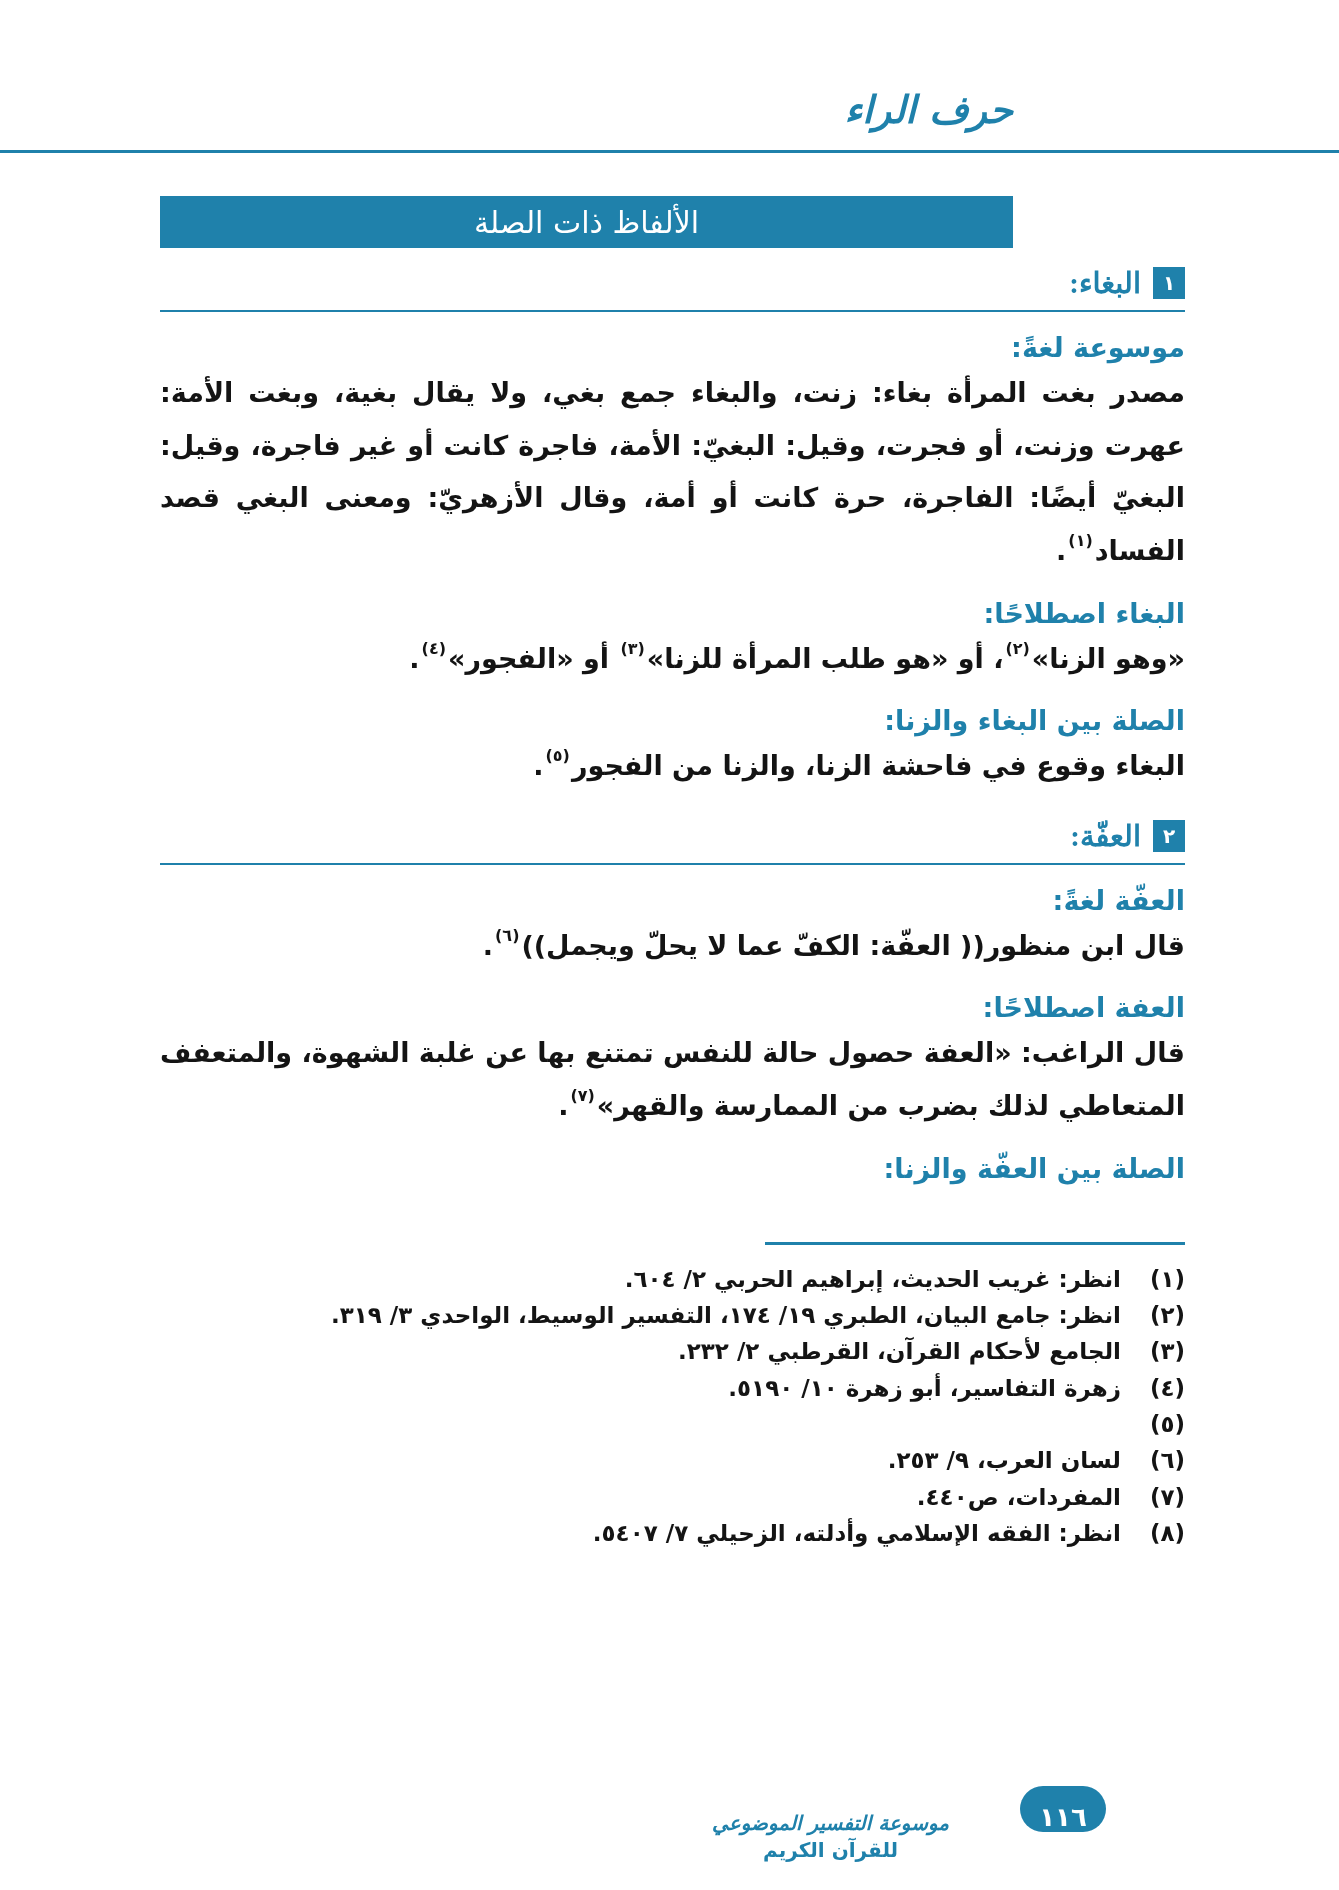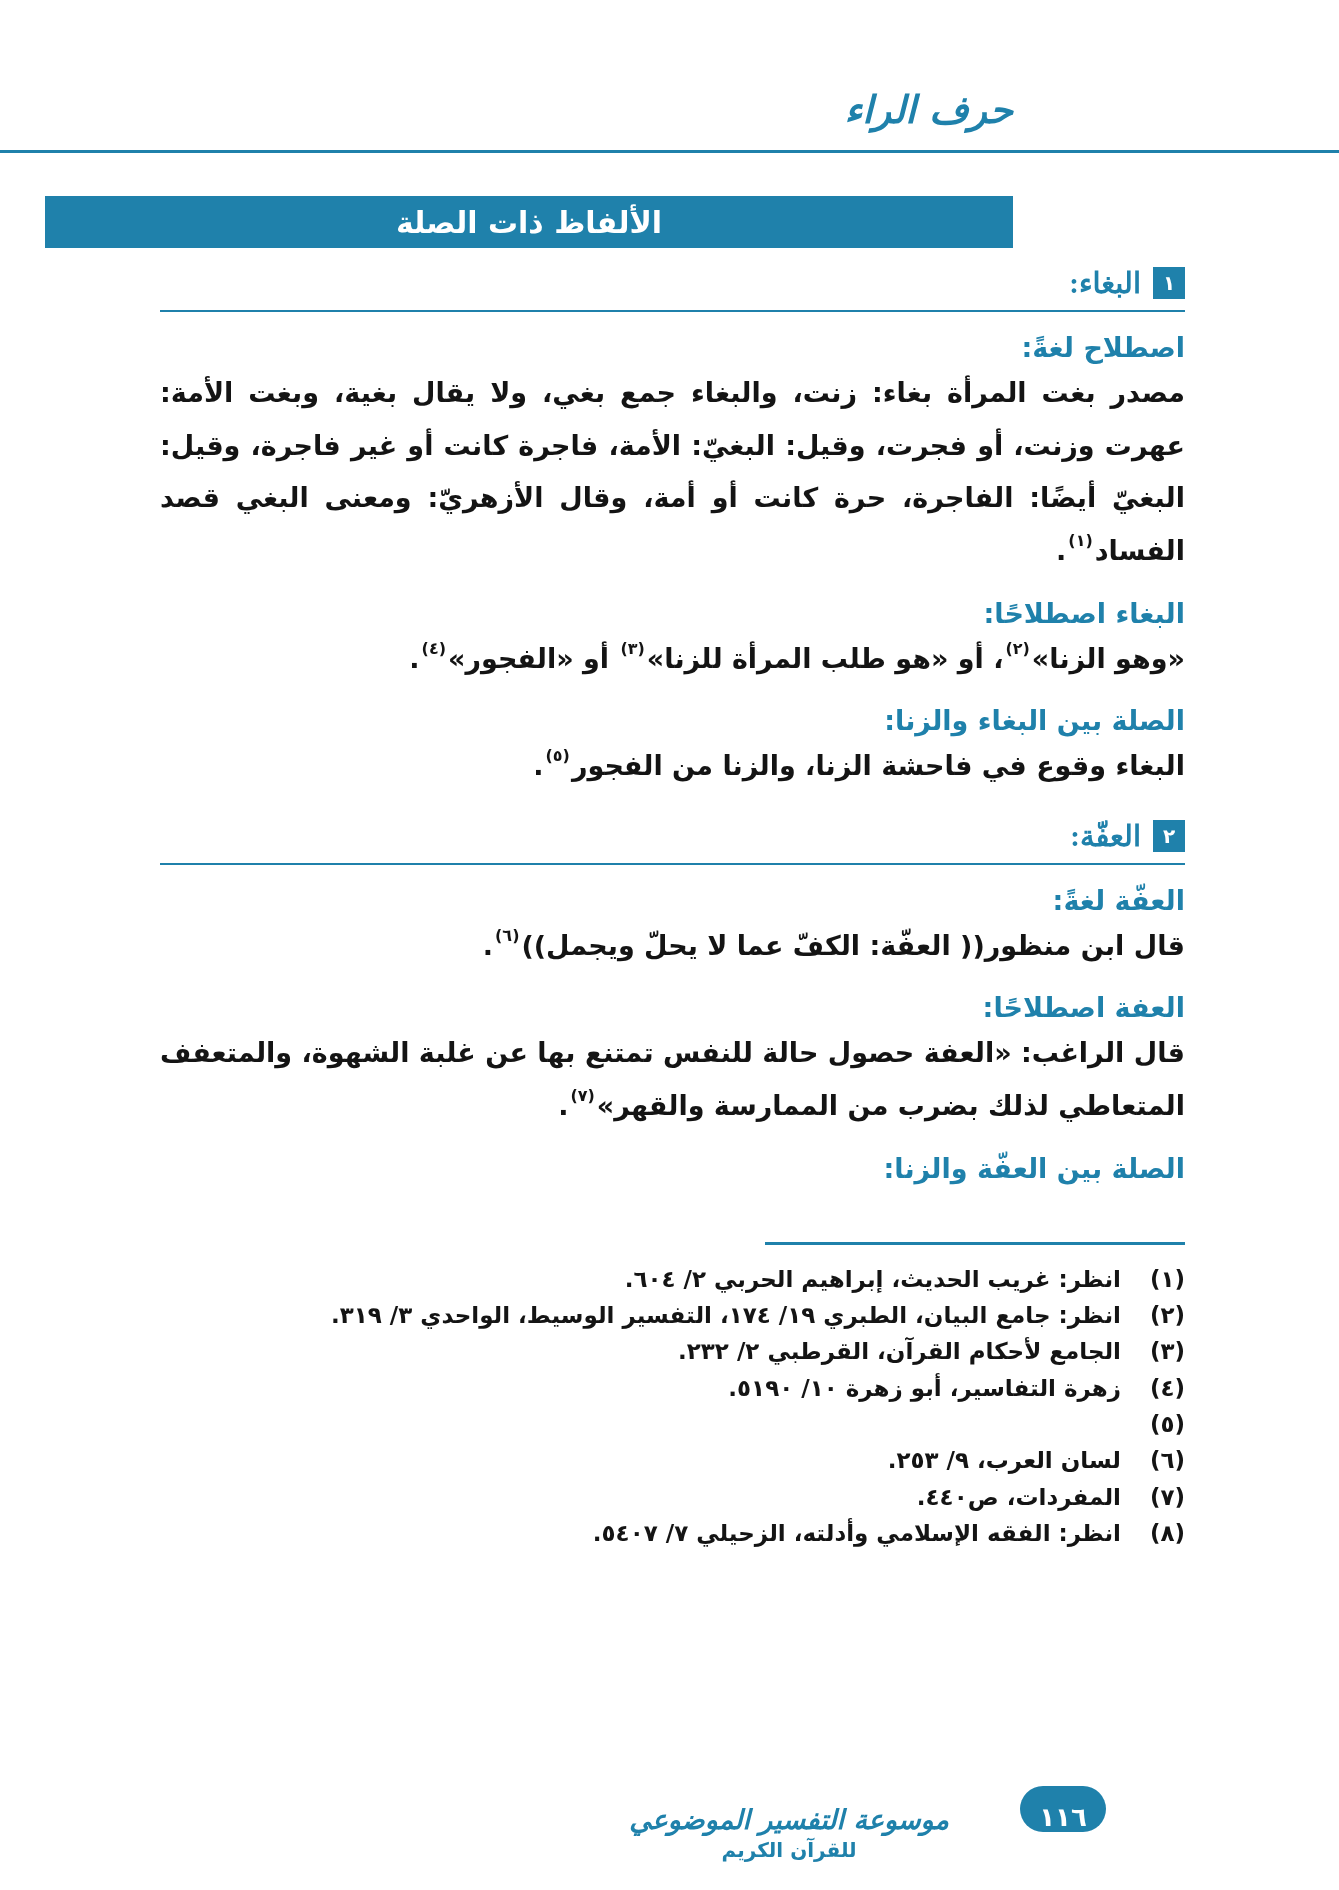--- a/index.html
+++ b/index.html
@@ -21,23 +21,23 @@
   }
   .top-rule {
     position: absolute; top: 150px; left: 0;
     width: 100%; height: 3px; background: var(--accent);
   }
   .content {
     position: absolute; top: 196px; right: 154px; left: 160px;
     direction: rtl;
   }
   .banner {
-    width: 968px; margin-left: auto; margin-right: 172px;
+    width: 853px; margin-left: auto; margin-right: 172px;
     height: 52px; background: var(--accent);
-    color: #ffffff; font-size: 30px; font-weight: 700;
+    color: #ffffff; font-size: 30px; font-weight: 400;
     display: flex; align-items: center; justify-content: center;
   }
   .sec-head {
     display: flex; align-items: center; gap: 12px;
     margin: 18px 0 0 0;
   }
   .sec-badge {
     width: 32px; height: 32px; background: var(--accent);
     color: #fff; font-size: 20px; font-weight: 700;
     display: flex; align-items: center; justify-content: center;
@@ -71,21 +71,21 @@
     display: flex; gap: 12px; align-items: baseline;
     font-size: 23px; font-weight: 600; color: var(--ink);
     line-height: 1.58; text-align: right;
   }
   .fn-num { min-width: 52px; flex: 0 0 auto; }
   .logo {
     position: absolute; bottom: 28px; right: 390px;
     color: var(--accent); text-align: center; direction: rtl;
     line-height: 1.15;
   }
-  .logo .l1 { font-size: 27px; font-weight: 700; font-style: italic; letter-spacing: -1px; }
+  .logo .l1 { font-size: 20px; font-weight: 700; font-style: italic; letter-spacing: -1px; }
   .logo .l2 { font-size: 20px; font-weight: 700; margin-top: 4px; }
   .page-pill {
     position: absolute; bottom: 58px; right: 233px;
     width: 86px; height: 46px; border-radius: 24px;
     background: var(--accent); color: #fff;
     font-size: 26px; font-weight: 700;
     display: flex; align-items: flex-end; justify-content: center;
     direction: rtl;
   }
 </style>
@@ -100,21 +100,21 @@
   <div class="banner">
     <span>الألفاظ ذات الصلة</span>
   </div>
 
   <div class="sec-head">
     <span class="sec-badge">١</span>
     <span class="sec-title">البغاء:</span>
   </div>
   <div class="sec-rule"></div>
 
-  <div class="sub">اصطلاح لغةً:</div>
+  <div class="sub">موسوعة لغةً:</div>
   <p class="para"><span>مصدر بغت المرأة بغاء: زنت، والبغاء جمع بغي، ولا يقال بغية، وبغت الأمة: عهرت وزنت، أو فجرت، وقيل: البغيّ: الأمة، فاجرة كانت أو غير فاجرة، وقيل: البغيّ أيضًا: الفاجرة، حرة كانت أو أمة، وقال الأزهريّ: ومعنى البغي قصد الفساد</span><sup class="fnref">(١)</sup><span>.</span></p>
 
   <div class="sub">البغاء اصطلاحًا:</div>
   <p class="para single"><span>«وهو الزنا»</span><sup class="fnref">(٢)</sup><span>، أو «هو طلب المرأة للزنا»</span><sup class="fnref">(٣)</sup><span> أو «الفجور»</span><sup class="fnref">(٤)</sup><span>.</span></p>
 
   <div class="sub">الصلة بين البغاء والزنا:</div>
   <p class="para single"><span>البغاء وقوع في فاحشة الزنا، والزنا من الفجور</span><sup class="fnref">(٥)</sup><span>.</span></p>
 
   <div class="sec-head" style="margin-top:26px">
     <span class="sec-badge">٢</span>

